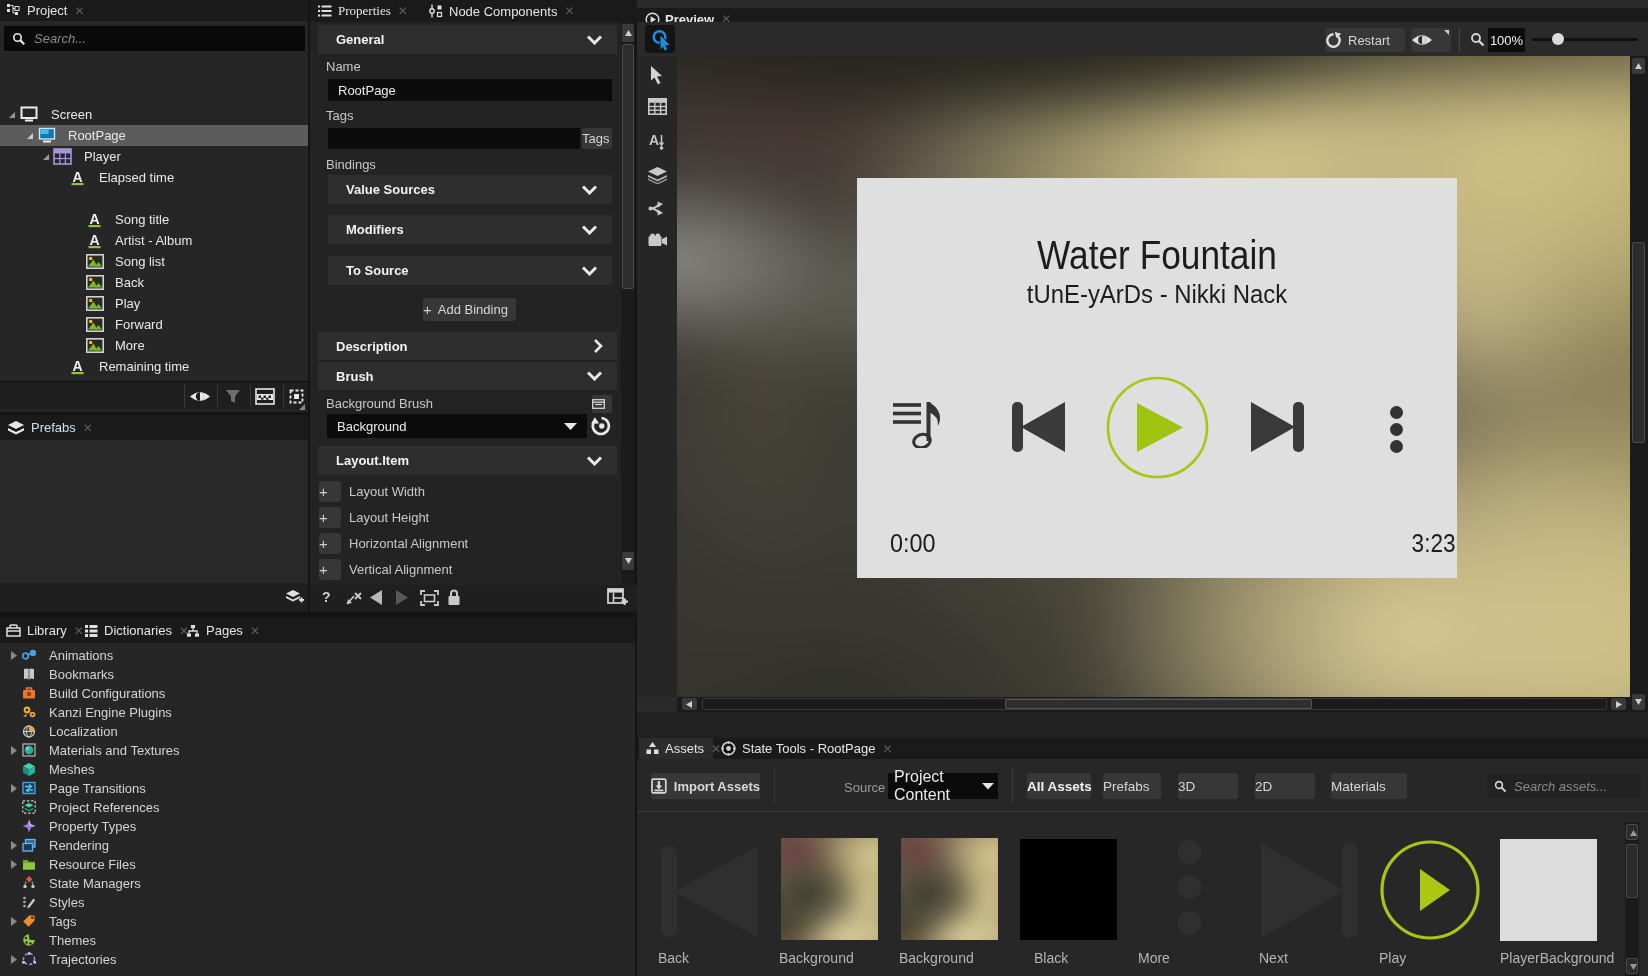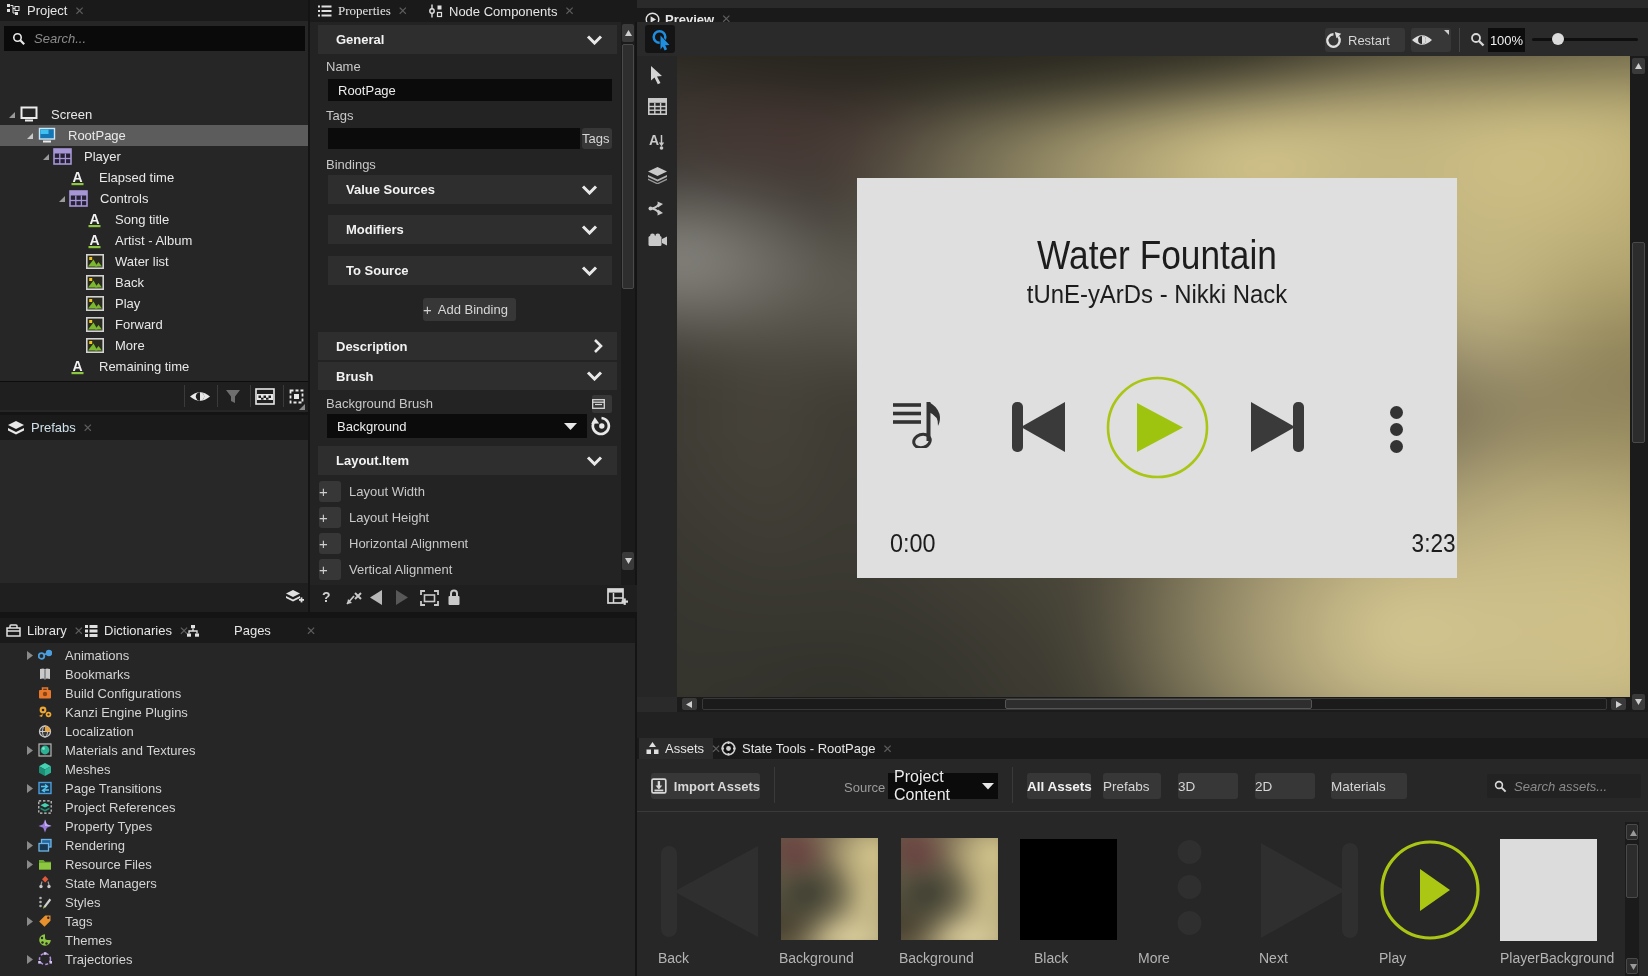--- a/index.html
+++ b/index.html
@@ -29,21 +29,21 @@
 .trow.sel { background:#5c5c5c; }
 .trow .tl { position:absolute; top:3px; color:#e8e8e8; font-size:13px; white-space:nowrap; }
 #projbottom { left:0; top:381px; width:308px; height:29px; background:#1f1f1f;
   border-top:1px solid #0d0d0d; }
 .vsep { position:absolute; top:3px; bottom:3px; width:1px; background:#3a3a3a; }
 #prefpanel { left:0; top:415px; width:308px; height:197px; background:#282828; }
 #preftab { left:0; top:0; width:308px; height:25px; background:#1a1a1a; }
 #prefbottom { left:0; top:168px; width:308px; height:29px; background:#1f1f1f; }
 #libpanel { left:0; top:618px; width:635px; height:358px; background:#262626; }
 #libtabs { left:0; top:0; width:635px; height:25px; }
-.librow { position:absolute; left:16px; width:706px; height:19px; }
+.librow { position:absolute; left:0; width:706px; height:19px; }
 .librow .tl { position:absolute; left:49px; top:2px; color:#d4d4d4; font-size:13px; white-space:nowrap; }
 #proppanel { left:310px; top:0; width:327px; height:612px; background:#232323; border-right:2px solid #141414; }
 #proptabs { left:0; top:0; width:327px; height:22px; }
 #propbottom { left:0; top:585px; width:327px; height:27px; background:#1f1f1f; }
 #prevpanel { left:637px; top:0; width:1011px; height:712px; background:#2a2a2a; }
 #prevtabs { left:0; top:8px; width:1011px; height:22px; }
 #prevtoolbar { left:0; top:22px; width:1011px; height:34px; background:#2a2a2a; }
 #prevstrip { left:0; top:56px; width:40px; height:641px; background:#262626; }
 #prevcontent { left:40px; top:56px; width:953px; height:641px; overflow:hidden; background:#55503e; }
 #blurbg { position:absolute; left:-60px; top:-60px; width:1073px; height:761px; filter:blur(26px); }
@@ -122,33 +122,20 @@
           </svg>
         <span class="tl" style="left:84px">Player</span>
       </div>
       <div class="trow" style="top:68px">
         <svg class="abs" style="left:69px;top:2px" width="17" height="17" viewBox="0 0 17 17">
             <text x="8.5" y="12.5" font-family="Liberation Sans" font-size="14" font-weight="bold" fill="#f2f2f2" text-anchor="middle">A</text>
             <rect x="2.5" y="14" width="12" height="2.2" fill="#8dc63f"></rect>
           </svg>
         <span class="tl" style="left:99px">Elapsed time</span>
       </div>
-      <div class="trow" style="top:89px">
-        <svg class="abs" style="left:58px;top:7px" width="8" height="8">
-            <polygon points="7,1 7,7 1,7" fill="#9a9a9a"></polygon>
-          </svg>
-        <svg class="abs" style="left:69px;top:2px" width="19" height="17" viewBox="0 0 19 17">
-            <rect x="1" y="1" width="17" height="15" fill="#262135" stroke="#a796d6" stroke-width="1.6"></rect>
-            <rect x="1" y="1" width="17" height="4.5" fill="#a796d6"></rect>
-            <line x1="6.8" y1="5.5" x2="6.8" y2="16" stroke="#a796d6" stroke-width="1.3"></line>
-            <line x1="12.4" y1="5.5" x2="12.4" y2="16" stroke="#a796d6" stroke-width="1.3"></line>
-            <line x1="1" y1="10.5" x2="18" y2="10.5" stroke="#a796d6" stroke-width="1.3"></line>
-          </svg>
-        <span class="tl" style="left:100px">Controls</span>
-      </div>
       <div class="trow" style="top:110px">
           <svg class="abs" style="left:86px;top:2px" width="17" height="17" viewBox="0 0 17 17">
             <text x="8.5" y="12.5" font-family="Liberation Sans" font-size="14" font-weight="bold" fill="#f2f2f2" text-anchor="middle">A</text>
             <rect x="2.5" y="14" width="12" height="2.2" fill="#8dc63f"></rect>
           </svg>
           <span class="tl" style="left:115px">Song title</span>
         </div>
       <div class="trow" style="top:131px">
           <svg class="abs" style="left:86px;top:2px" width="17" height="17" viewBox="0 0 17 17">
             <text x="8.5" y="12.5" font-family="Liberation Sans" font-size="14" font-weight="bold" fill="#f2f2f2" text-anchor="middle">A</text>
@@ -156,21 +143,21 @@
           </svg>
           <span class="tl" style="left:115px">Artist - Album</span>
         </div>
       <div class="trow" style="top:152px">
           <svg class="abs" style="left:86px;top:3px" width="18" height="15" viewBox="0 0 18 15">
             <rect x="0.8" y="0.8" width="16.4" height="13.4" fill="#2a2a1e" stroke="#d2d2d2" stroke-width="1.6"></rect>
             <polygon points="2,12.5 7.5,5.5 11.5,12.5" fill="#7cb82f"></polygon>
             <polygon points="9,12.5 12.5,8 16,12.5" fill="#7cb82f"></polygon>
             <rect x="3.2" y="3" width="3" height="3" fill="#f0c419"></rect>
           </svg>
-          <span class="tl" style="left:115px">Water list</span>
+          <span class="tl" style="left:115px">Song list</span>
         </div>
       <div class="trow" style="top:173px">
           <svg class="abs" style="left:86px;top:3px" width="18" height="15" viewBox="0 0 18 15">
             <rect x="0.8" y="0.8" width="16.4" height="13.4" fill="#2a2a1e" stroke="#d2d2d2" stroke-width="1.6"></rect>
             <polygon points="2,12.5 7.5,5.5 11.5,12.5" fill="#7cb82f"></polygon>
             <polygon points="9,12.5 12.5,8 16,12.5" fill="#7cb82f"></polygon>
             <rect x="3.2" y="3" width="3" height="3" fill="#f0c419"></rect>
           </svg>
           <span class="tl" style="left:115px">Back</span>
         </div>
@@ -273,21 +260,21 @@
         <svg width="14" height="14" viewBox="0 0 14 14" style="margin-right:6px">
             <rect x="1" y="1" width="3" height="3" fill="#e0e0e0"></rect>
             <rect x="1" y="5.5" width="3" height="3" fill="#e0e0e0"></rect>
             <rect x="1" y="10" width="3" height="3" fill="#e0e0e0"></rect>
             <rect x="5.5" y="1" width="8" height="3" fill="#e0e0e0"></rect>
             <rect x="5.5" y="5.5" width="8" height="3" fill="#e0e0e0"></rect>
             <rect x="5.5" y="10" width="8" height="3" fill="#e0e0e0"></rect>
           </svg>
         Dictionaries<span class="x">✕</span>
       </div>
-      <div class="tab" style="left:186px;gap:28px;">
+      <div class="tab" style="left:186px;">
         <svg width="14" height="14" viewBox="0 0 14 14" style="margin-right:6px">
             <rect x="5" y="1" width="4" height="3.2" fill="#e0e0e0"></rect>
             <rect x="1" y="9.5" width="4" height="3.2" fill="#e0e0e0"></rect>
             <rect x="9" y="9.5" width="4" height="3.2" fill="#e0e0e0"></rect>
             <path d="M7 4.2 V7 M3 9.5 V7 H11 V9.5" stroke="#e0e0e0" stroke-width="1.3" fill="none"></path>
           </svg>
         Pages<span class="x">✕</span>
       </div>
     </div>
     <div class="abs" id="librows">

